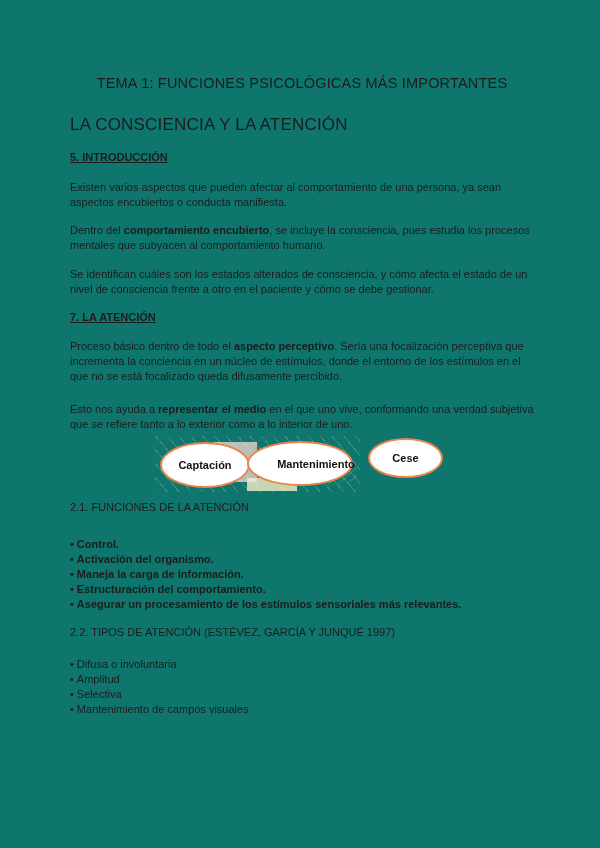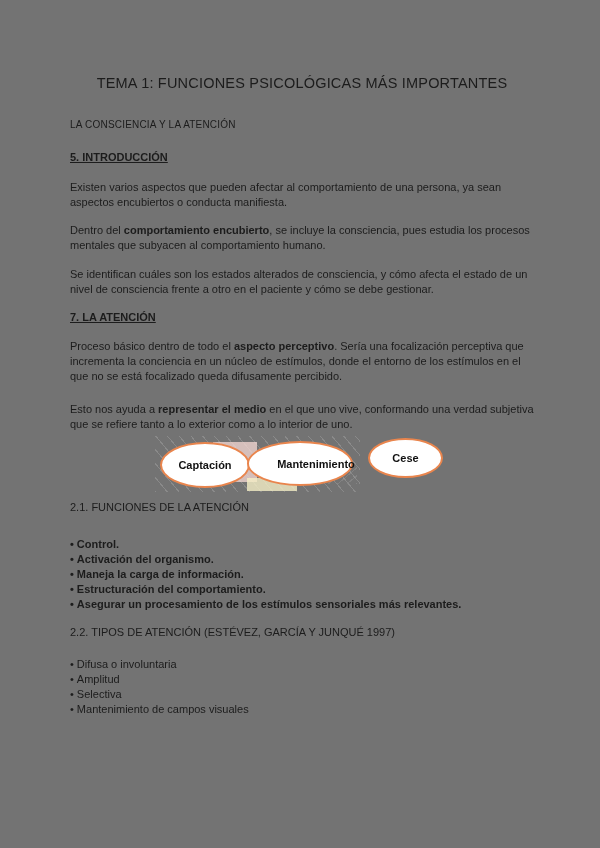--- a/index.html
+++ b/index.html
@@ -3,25 +3,25 @@
 <meta charset="utf-8">
 <style>
   * { margin:0; padding:0; box-sizing:border-box; }
   html, body { width:600px; height:848px; }
   body {
     background:#ffffff;
     font-family:"Liberation Sans","DejaVu Sans",sans-serif;
     color:#1c1c1c;
     -webkit-font-smoothing:antialiased;
   }
-  .page { position:relative; width:600px; height:848px; background:#737373; overflow:hidden; }
+  .page { position:relative; width:600px; height:848px; background:#0f766e; overflow:hidden; }
   .content { position:absolute; left:70px; top:0; width:464px; padding-top:74px; }
 
   .doc-title { font-size:14.5px; line-height:18px; text-align:center; letter-spacing:0.2px; white-space:nowrap; }
-  .doc-subtitle { margin-top:23px; font-size:10px; line-height:19px; letter-spacing:0.2px; }
+  .doc-subtitle { margin-top:23px; font-size:17px; line-height:19px; letter-spacing:0.2px; }
 
   .heading-underline { margin-top:16px; font-size:11px; line-height:15px; font-weight:bold; text-decoration:underline; }
   #h-atencion { margin-top:13px; }
 
   .subheading { font-size:11px; line-height:15px; font-weight:normal; }
   #h-funciones { margin-top:8px; }
   #h-tipos { margin-top:13px; }
 
   p.body { font-size:11px; line-height:15px; }
   #p-intro-1 { margin-top:15px; }

